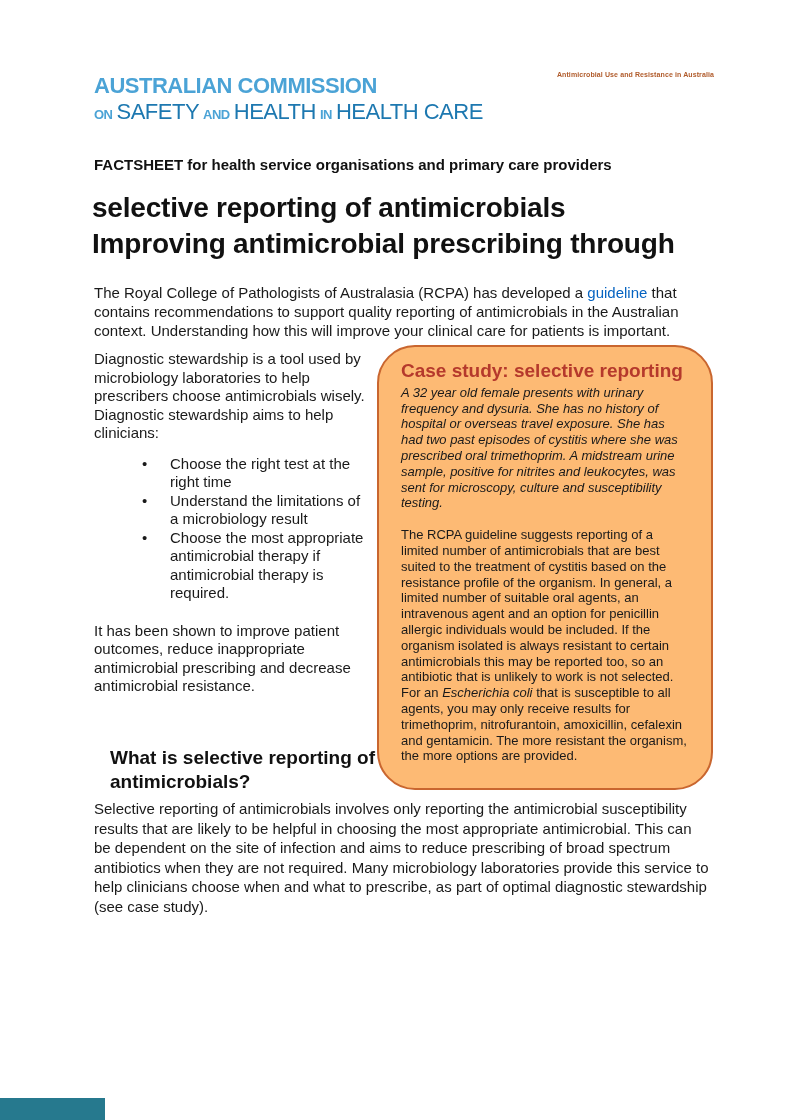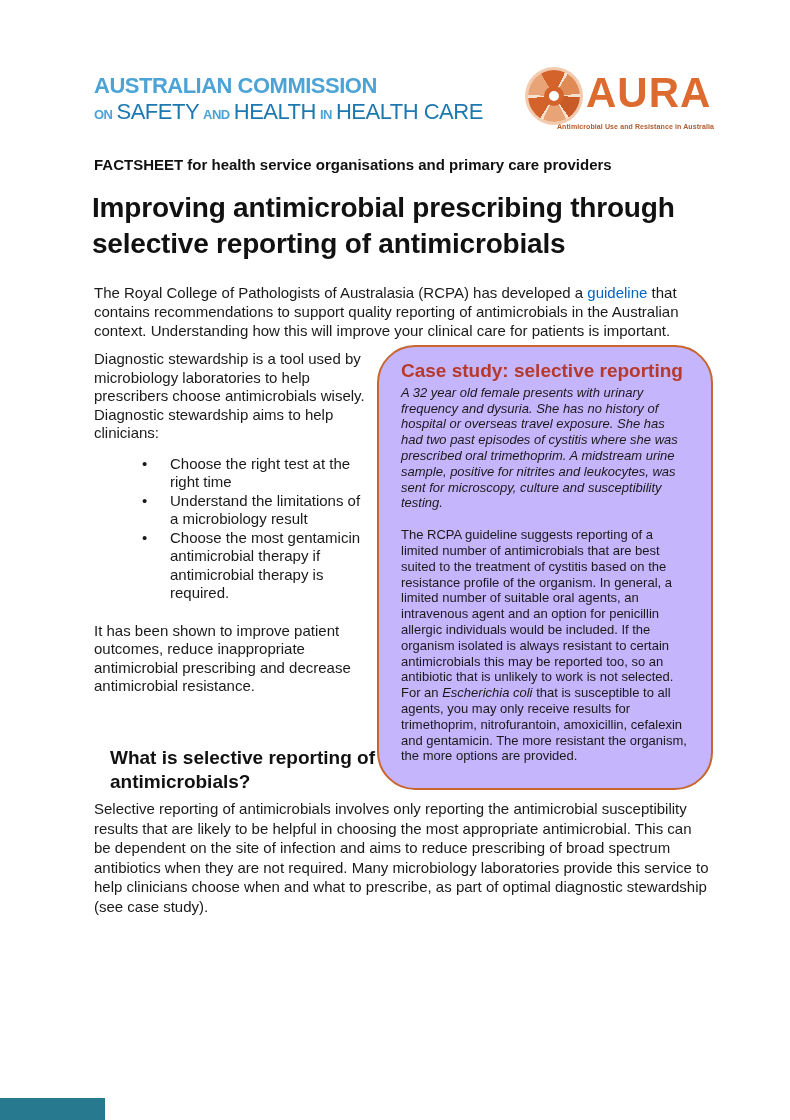--- a/index.html
+++ b/index.html
@@ -47,21 +47,21 @@
   .left-col { position:absolute; left:94px; top:350px; width:284px; font-size:15px; line-height:18.5px; }
   .h2 { font-size:19px; font-weight:bold; color:#111; line-height:23px; margin-bottom:3px; }
   .left-col ul { margin:12px; padding:0 0 0 64px; list-style:none; }
   .left-col li { position:relative; }
   .left-col li::before { content:"\2022"; position:absolute; left:-28px; }
   .left-outro { margin-top:19px; }
 
   
   .case-box {
     position:absolute; left:377px; top:345px; width:336px; height:445px;
-    background:#c4b5fd; border:2px solid #C9662F; border-radius:38px;
+    background:#fdba74; border:2px solid #C9662F; border-radius:38px;
     padding:16px 22px 18px 22px; font-size:13px; line-height:15.8px; color:#1a1a1a;
   }
   .case-heading { font-size:19px; font-weight:bold; color:#B5392C; margin-bottom:6px; }
   .case-italic { font-style:italic; margin-bottom:16px; }
 
   
   .h2-bottom { position:absolute; left:110px; top:746px; width:300px; font-size:19px; font-weight:bold; line-height:24px; color:#111; }
   .bottom-para { position:absolute; left:94px; top:799px; width:616px; font-size:15px; line-height:19.5px; }
 
   
@@ -71,42 +71,38 @@
 <body>
 
 <div class="page">
 
   <div class="commission-logo">
     <div class="cl-line1">AUSTRALIAN COMMISSION</div>
     <div class="cl-line2"><span class="cl-sm">ON</span><span class="cl-lg">SAFETY</span><span class="cl-sm">AND</span><span class="cl-lg">HEALTH</span><span class="cl-sm">IN</span><span class="cl-lg">HEALTH CARE</span></div>
   </div>
 
   <div class="aura-logo">
-    <div class="aura-row">
-      <div class="aura-emblem"></div>
-      <div class="aura-name">AURA</div>
-    </div>
     <div class="aura-tagline">Antimicrobial Use and Resistance in Australia</div>
   </div>
 
   <div class="factsheet-label">FACTSHEET for health service organisations and primary care providers</div>
 
   <div class="doc-title">
+    <div>selective reporting of antimicrobials</div>
     <div>Improving antimicrobial prescribing through</div>
-    <div>selective reporting of antimicrobials</div>
   </div>
 
   <div class="intro"><span>The Royal College of Pathologists of Australasia (RCPA) has developed a </span><a>guideline</a><span> that contains recommendations to support quality reporting of antimicrobials in the Australian context. Understanding how this will improve your clinical care for patients is important.</span></div>
 
   <div class="left-col">
     <div>Diagnostic stewardship is a tool used by microbiology laboratories to help prescribers choose antimicrobials wisely. Diagnostic stewardship aims to help clinicians:</div>
     <ul>
       <li>Choose the right test at the right time</li>
       <li>Understand the limitations of a microbiology result</li>
-      <li>Choose the most gentamicin antimicrobial therapy if antimicrobial therapy is required.</li>
+      <li>Choose the most appropriate antimicrobial therapy if antimicrobial therapy is required.</li>
     </ul>
     <div class="left-outro">It has been shown to improve patient outcomes, reduce inappropriate antimicrobial prescribing and decrease antimicrobial resistance.</div>
   </div>
 
   <div class="case-box">
     <div class="case-heading">Case study: selective reporting</div>
     <div class="case-italic">A 32 year old female presents with urinary frequency and dysuria. She has no history of hospital or overseas travel exposure. She has had two past episodes of cystitis where she was prescribed oral trimethoprim. A midstream urine sample, positive for nitrites and leukocytes, was sent for microscopy, culture and susceptibility testing.</div>
     <div><span>The RCPA guideline suggests reporting of a limited number of antimicrobials that are best suited to the treatment of cystitis based on the resistance profile of the organism. In general, a limited number of suitable oral agents, an intravenous agent and an option for penicillin allergic individuals would be included. If the organism isolated is always resistant to certain antimicrobials this may be reported too, so an antibiotic that is unlikely to work is not selected. For an </span><i>Escherichia coli</i><span> that is susceptible to all agents, you may only receive results for trimethoprim, nitrofurantoin, amoxicillin, cefalexin and gentamicin. The more resistant the organism, the more options are provided.</span></div>
   </div>
 

